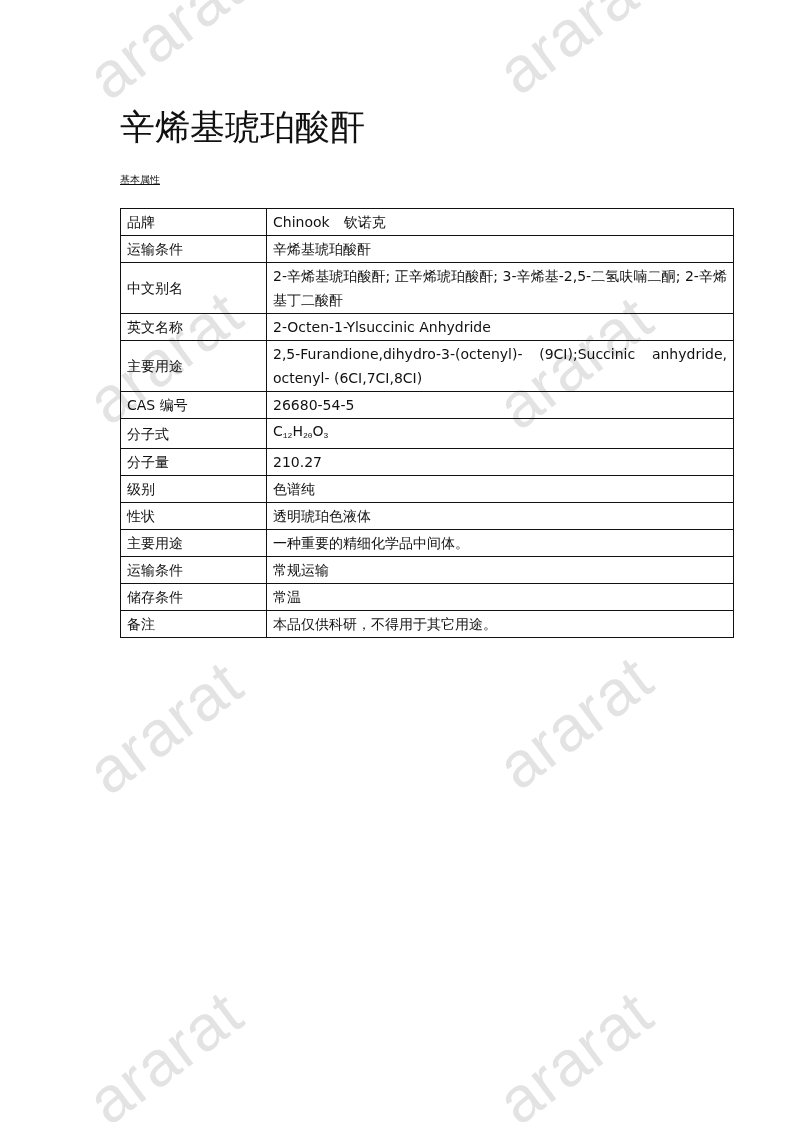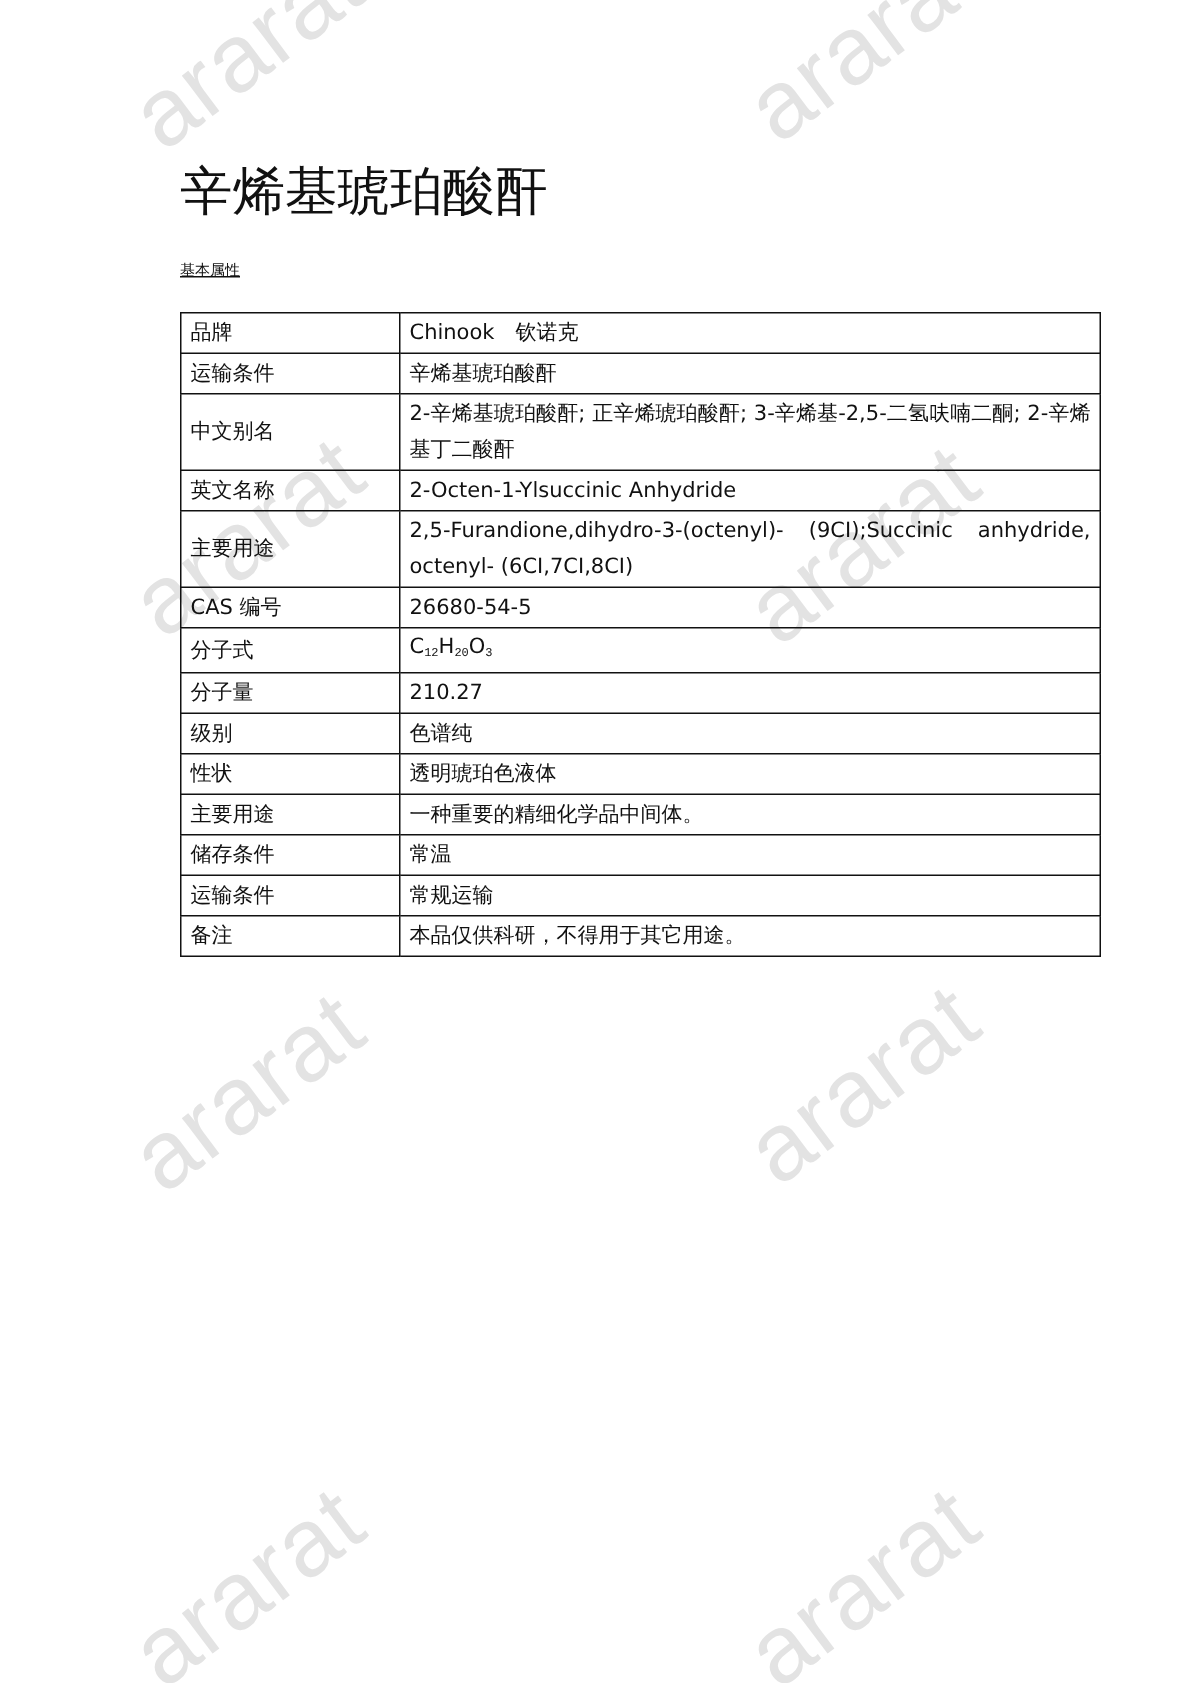--- a/index.html
+++ b/index.html
@@ -103,25 +103,25 @@
     </tr>
     <tr>
       <td class="k">性状</td>
       <td class="v">透明琥珀色液体</td>
     </tr>
     <tr>
       <td class="k">主要用途</td>
       <td class="v">一种重要的精细化学品中间体。</td>
     </tr>
     <tr>
+      <td class="k">运输条件</td>
+      <td class="v">常规运输</td>
+    </tr>
+    <tr>
       <td class="k">储存条件</td>
       <td class="v">常温</td>
-    </tr>
-    <tr>
-      <td class="k">运输条件</td>
-      <td class="v">常规运输</td>
     </tr>
     <tr>
       <td class="k">备注</td>
       <td class="v">本品仅供科研，不得用于其它用途。</td>
     </tr>
   </tbody>
 </table>
 
 </body></html>

